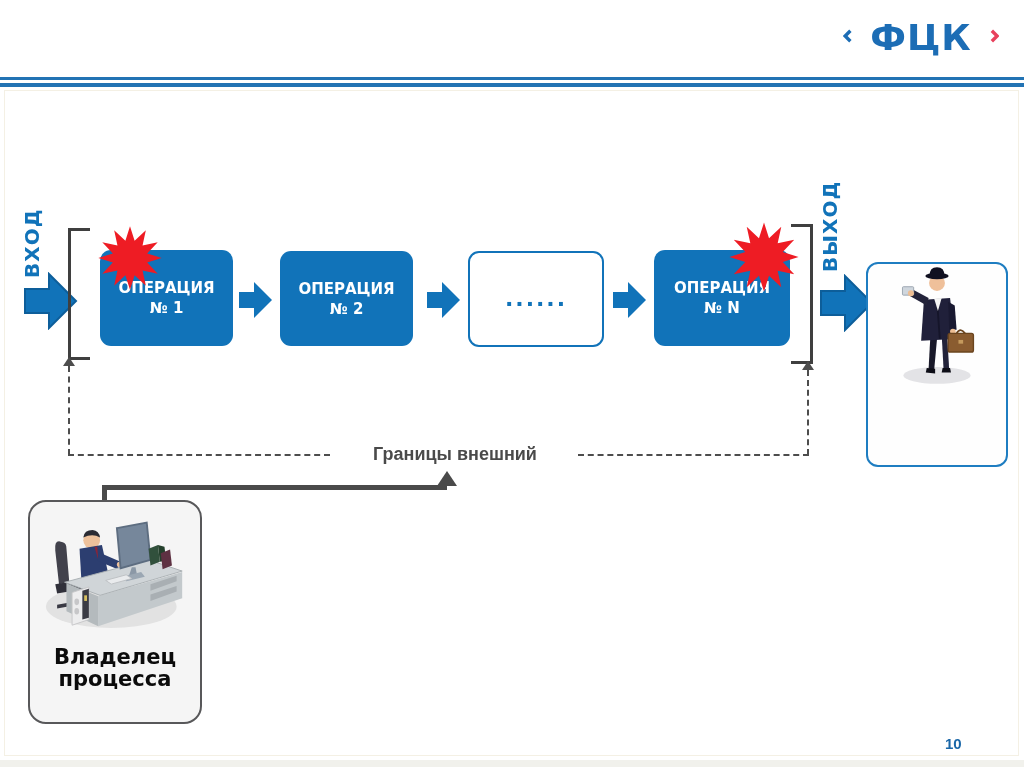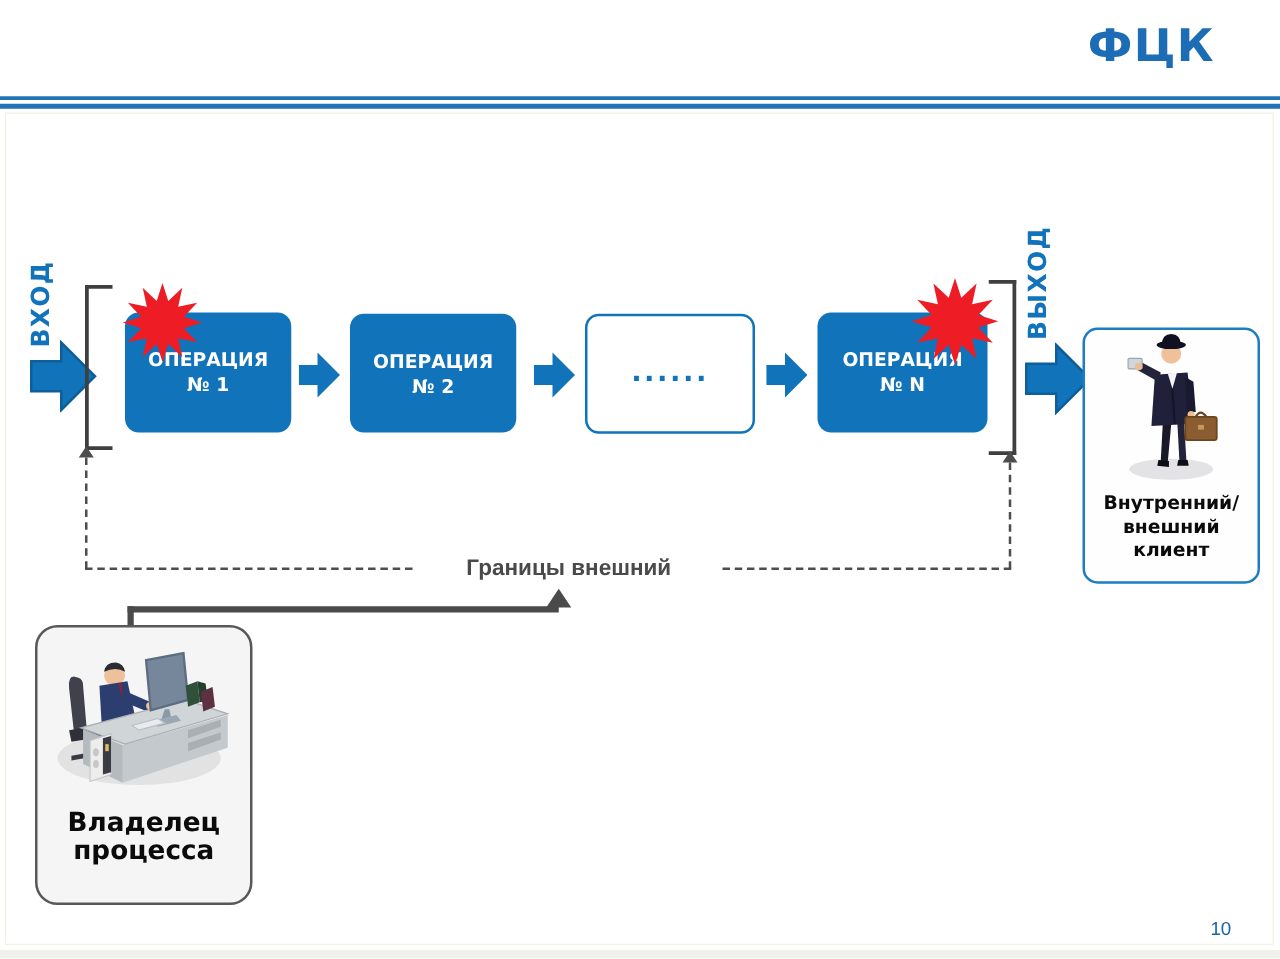--- a/index.html
+++ b/index.html
@@ -2,21 +2,21 @@
 <html><head>
 <meta charset="utf-8">
 <style>
   html,body{margin:0;padding:0;background:#fff;}
   .slide{position:relative;width:1024px;height:767px;background:#ffffff;overflow:hidden;
          font-family:"Liberation Sans",sans-serif;}
   
   .title{position:absolute;left:30px;top:6px;font-size:29px;line-height:31px;color:#333333;
          white-space:pre-line;letter-spacing:0px;}
   .logo{position:absolute;left:843px;top:14px;width:156px;height:48px;display:flex;
-        align-items:center;justify-content:center;gap:18px;flex-direction:column;}
+        align-items:flex-start;justify-content:center;gap:18px;}
   .logo-text{font-family:"DejaVu Sans",sans-serif;font-weight:bold;font-size:36px;
              color:#1c6db5;letter-spacing:1px;line-height:48px;}
   .divider{position:absolute;left:0;top:77px;width:1024px;height:3px;
            border-top:3px solid #2273b4;border-bottom:4px solid #2273b4;background:#fff;}
   .content-frame{position:absolute;left:4px;top:90px;width:1013px;height:664px;
                  border:1px solid #f4f0e4;pointer-events:none;}
   
   .v-label{position:absolute;writing-mode:vertical-rl;transform:rotate(180deg);
            font-family:"DejaVu Sans",sans-serif;font-weight:bold;font-size:20px;
            color:#1173b9;letter-spacing:1px;text-align:center;}
@@ -70,22 +70,22 @@
   .boundary-label{position:absolute;left:330px;top:444px;width:250px;text-align:center;
                   font-family:"Liberation Sans",sans-serif;font-weight:bold;font-size:18px;
                   color:#4a4a4a;}
   
   .elbow-h{position:absolute;left:102px;top:485px;width:345px;height:5px;background:#4a4a4a;}
   .elbow-v{position:absolute;left:102px;top:485px;width:5px;height:17px;background:#4a4a4a;}
   .elbow-head{position:absolute;left:437px;top:471px;width:0;height:0;
               border-left:10px solid transparent;border-right:10px solid transparent;
               border-bottom:15px solid #4a4a4a;}
   
-  .page-number{position:absolute;left:945px;top:735px;width:40px;text-align:right;
-               font-weight:normal;font-size:15px;color:#1a67a8;}
+  .page-number{position:absolute;left:945px;top:735px;width:40px;text-align:left;
+               font-weight:bold;font-size:15px;color:#1a67a8;}
   .bottom-strip{position:absolute;left:0;top:760px;width:1024px;height:7px;background:#f1f1ec;}
 </style>
 </head>
 <body>
 
 <div class="slide">
 
 
   <div class="logo">
     <svg width="26" height="44" viewBox="0 0 30 44">
@@ -153,23 +153,20 @@
       <circle cx="17" cy="31" r="3.2" fill="#edbd92"></circle>
       <path d="M57 40 L64 44 L66 70 L58 70 Z" fill="#191931"></path>
       <circle cx="62" cy="72" r="3" fill="#edbd92"></circle>
       <rect x="57" y="74" width="27" height="20" rx="2" fill="#8a5c30" stroke="#6b451f" stroke-width="1.5"></rect>
       <path d="M66 74 Q70 67 75 74" stroke="#6b451f" stroke-width="2" fill="none"></path>
       <rect x="68" y="81" width="5" height="4" fill="#c59a5d"></rect>
       <circle cx="45" cy="20" r="8.5" fill="#efc09a"></circle>
       <ellipse cx="45" cy="12.5" rx="12.5" ry="3.5" fill="#101020"></ellipse>
       <path d="M37 12 Q37 3 45 3 Q53 3 53 12 Z" fill="#101020"></path>
     </svg>
-    <div class="client-label">Внутренний/
-внешний
-клиент</div>
   </div>
 
   <div class="dash-head dhl"></div>
   <div class="dash-v dlv"></div>
   <div class="dash-h dlh"></div>
   <div class="boundary-label">Границы внешний</div>
   <div class="dash-h drh"></div>
   <div class="dash-v drv"></div>
   <div class="dash-head dhr"></div>
 

